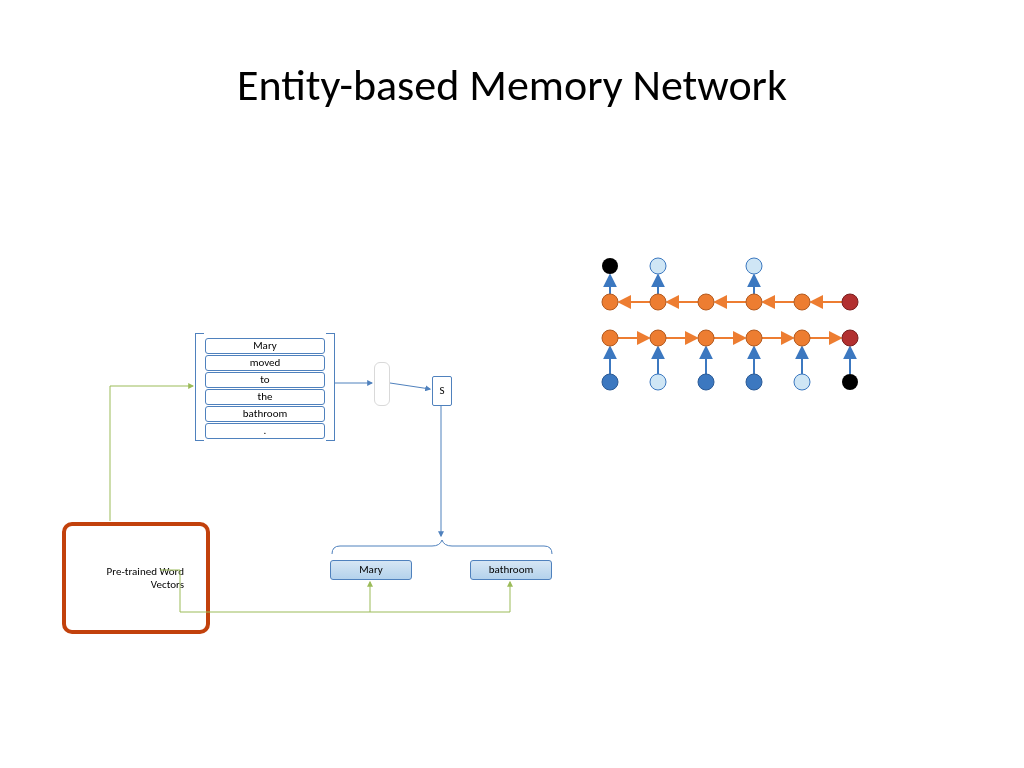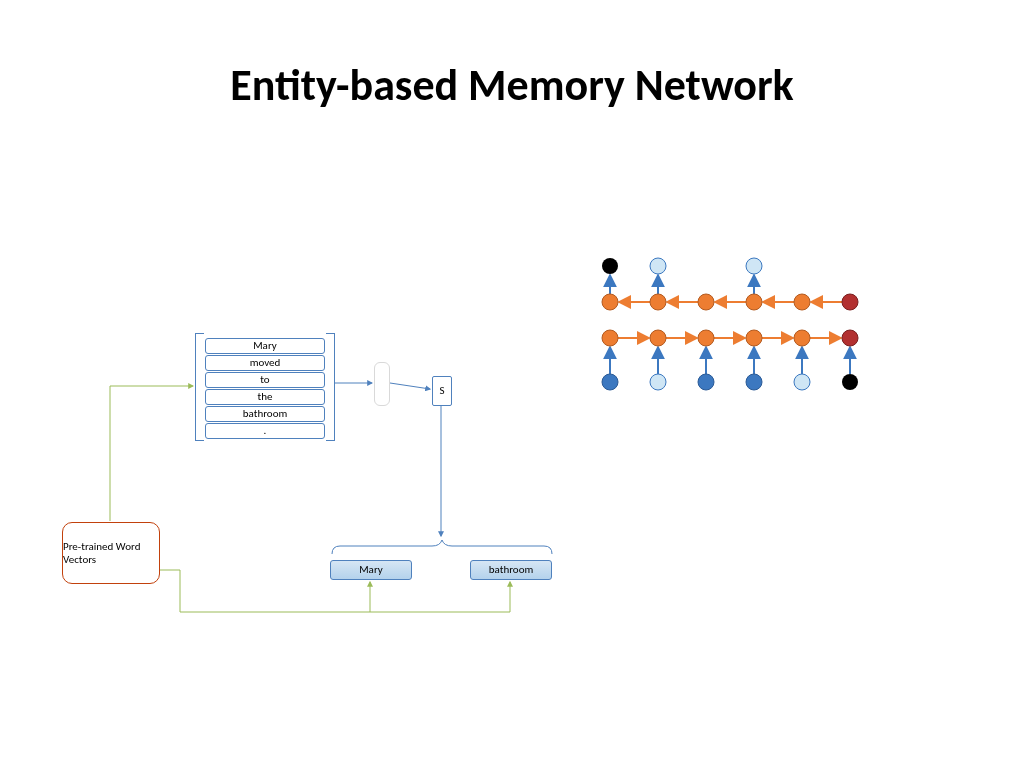--- a/index.html
+++ b/index.html
@@ -12,21 +12,21 @@
     color: #000;
     position: relative;
   }
   .title {
     position: absolute;
     top: 58px;
     left: 0;
     width: 1024px;
     text-align: center;
     font-size: 44px;
-    font-weight: 700;
+    font-weight: 400;
   }
   
   .sentence-wrap {
     position: absolute;
     left: 205px;
     top: 338px;
     width: 120px;
   }
   .bracket-l, .bracket-r {
     position: absolute;
@@ -46,28 +46,28 @@
     text-align: center;
     line-height: 14px;
     margin-bottom: 1px;
   }
   .pretrained {
     position: absolute;
     left: 62px;
     top: 522px;
     width: 96px;
     height: 60px;
-    border: 1px solid #c2410c;
+    border: 4px solid #c2410c;
     border-radius: 10px;
     font-size: 11px;
-    text-align: left;
+    text-align: right;
     display: flex;
     align-items: center;
     justify-content: center;
-    padding: 0;
+    padding: 22px;
   }
   .small-box {
     position: absolute;
     left: 374px;
     top: 362px;
     width: 14px;
     height: 42px;
     border: 1px solid #d9d9d9;
     border-radius: 6px;
     background: #fff;

